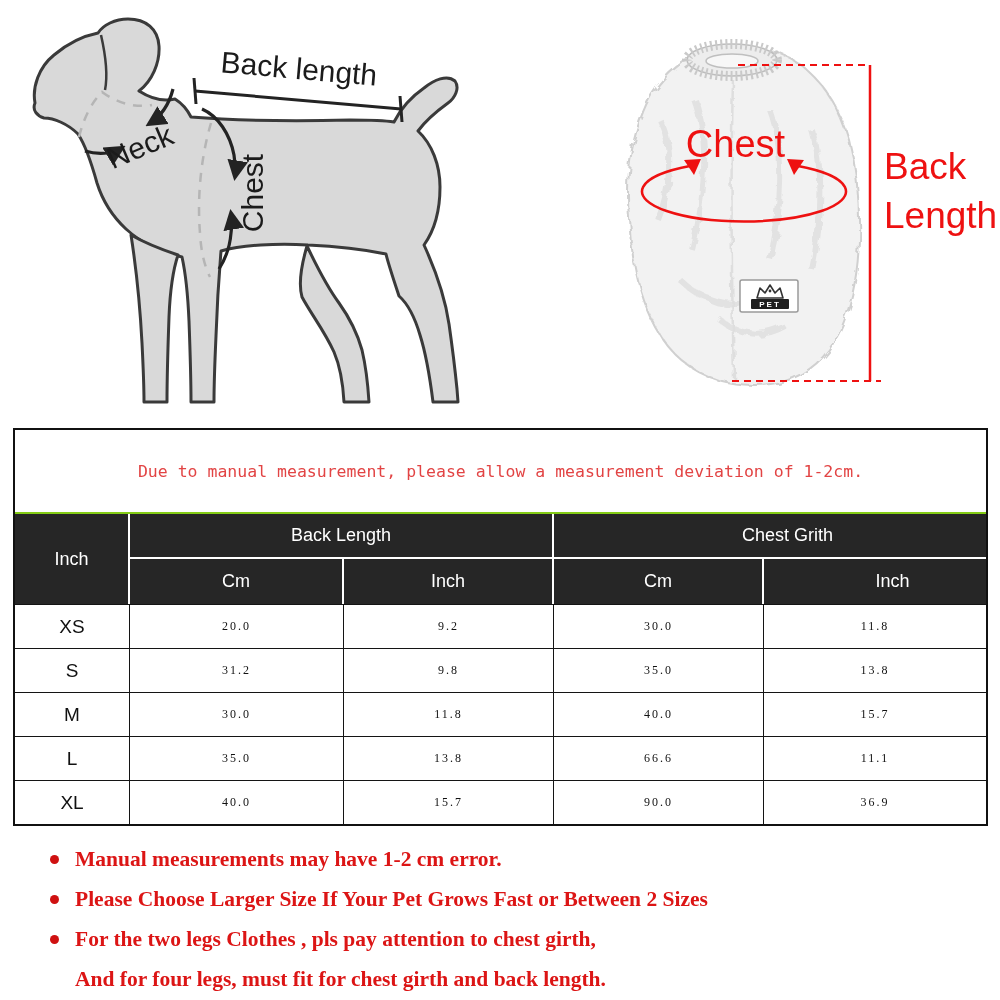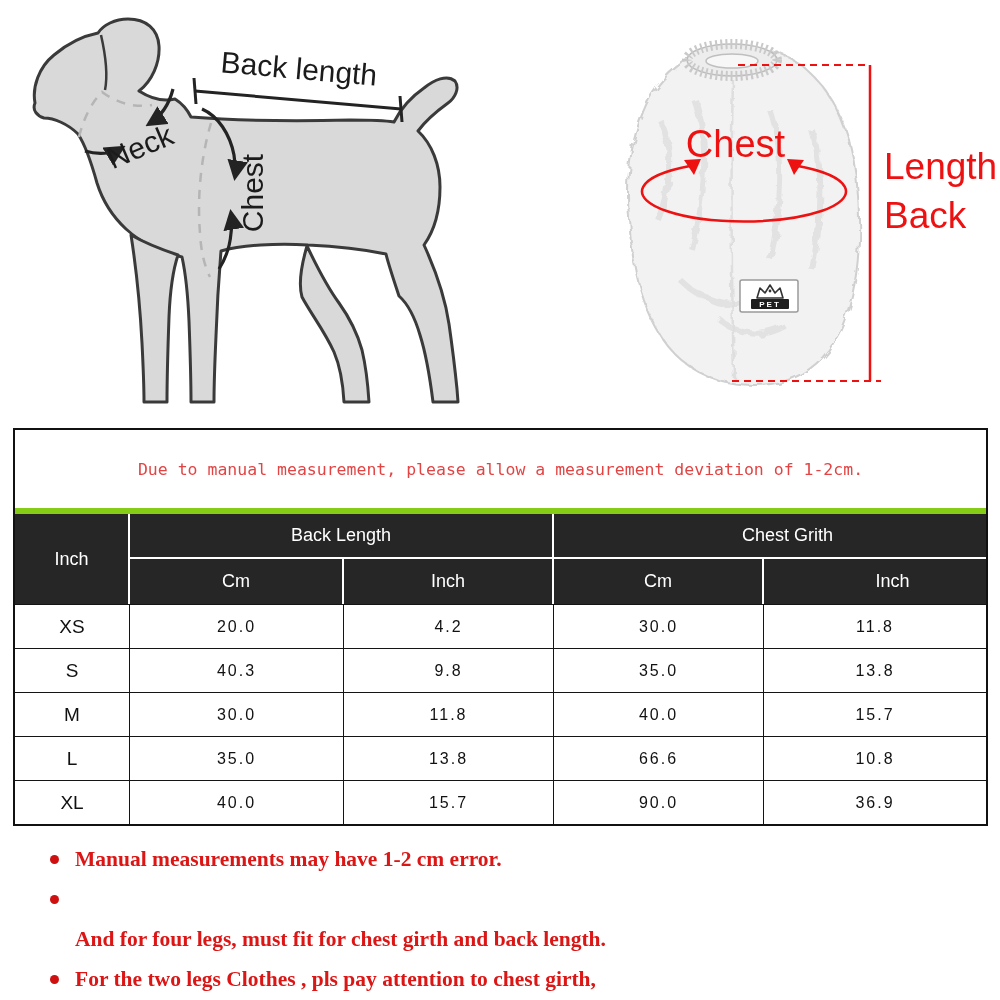--- a/index.html
+++ b/index.html
@@ -20,28 +20,28 @@
   .prod-back{position:absolute;left:884px;top:142px;font-size:37px;line-height:49px;
              color:#ee1111;}
 
   
   .table-wrap{position:absolute;left:13px;top:428px;width:975px;border:2px solid #111;
               box-sizing:border-box;background:#fff;}
   table.size{width:100%;border-collapse:separate;border-spacing:0;table-layout:fixed;}
   td{box-sizing:border-box;}
   td.notice{height:84px;text-align:center;vertical-align:middle;color:#e24444;
             font-family:"DejaVu Sans Mono",monospace;font-size:16.5px;
-            border-bottom:6px solid #84cc16;}
+            border-bottom:2px solid #84cc16;}
   td.hd{background:#262626;color:#ffffff;font-size:18px;text-align:center;vertical-align:middle;
         border-right:2px solid #ffffff;height:45px;}
   td.hd-group{border-bottom:2px solid #ffffff;}
   td.hd-last{border-right:none;padding-left:36px;}
   td.body-cell{height:44px;text-align:center;vertical-align:middle;color:#111;
                border-top:1px solid #141414;border-right:1px solid #141414;
-               font-family:Liberation Sans, sans-serif;font-size:16px;letter-spacing:2px;}
+               font-family:Liberation Serif, serif;font-size:12px;letter-spacing:2px;}
   td.body-size{font-family:"Liberation Sans",sans-serif;font-size:19px;letter-spacing:0;}
   td.col-last{border-right:none;}
 
   
   .notes{position:absolute;left:38px;top:839px;width:930px;}
   .note-line{display:flex;align-items:center;height:40px;}
   .bullet{width:9px;height:9px;border-radius:50%;background:#cf1010;margin:0 16px 0 12px;flex:none;}
   .continuation .bullet{visibility:hidden;}
   .note-text{font-family:"Liberation Serif",serif;font-weight:700;font-size:21.5px;
              color:#dc1515;white-space:nowrap;}
@@ -150,22 +150,22 @@
       <path d="M 90,166 A 102,30 0 1 0 198,166" fill="none" stroke="#ee1111" stroke-width="2.5"></path>
       <polygon points="84,160 101,159 94,175" fill="#ee1111"></polygon>
       <polygon points="204,160 187,159 194,175" fill="#ee1111"></polygon>
       <line x1="138" y1="65" x2="266" y2="65" stroke="#ee1111" stroke-width="2" stroke-dasharray="7 5"></line>
       <line x1="132" y1="381" x2="281" y2="381" stroke="#ee1111" stroke-width="2" stroke-dasharray="7 5"></line>
       <line x1="270" y1="65" x2="270" y2="381" stroke="#ee1111" stroke-width="2.5"></line>
     </g>
   </svg>
   <div class="prod-chest">Chest</div>
   <div class="prod-back">
+    <div>Back</div>
     <div>Length</div>
-    <div>Back</div>
   </div>
 
   <div class="table-wrap">
     <table class="size">
       <colgroup>
         <col style="width:115px">
           <col style="width:214px">
           <col style="width:210px">
         <col style="width:210px">
           <col style="width:222px">
@@ -181,67 +181,68 @@
       </tr>
       <tr>
         <td class="hd">Cm</td>
         <td class="hd">Inch</td>
         <td class="hd">Cm</td>
         <td class="hd hd-last">Inch</td>
       </tr>
       <tr>
         <td class="body-cell body-size">XS</td>
         <td class="body-cell">20.0</td>
-        <td class="body-cell">4.2</td>
+        <td class="body-cell">9.2</td>
         <td class="body-cell">30.0</td>
         <td class="body-cell col-last">11.8</td>
       </tr>
       <tr>
         <td class="body-cell body-size">S</td>
-        <td class="body-cell">40.3</td>
+        <td class="body-cell">31.2</td>
         <td class="body-cell">9.8</td>
         <td class="body-cell">35.0</td>
         <td class="body-cell col-last">13.8</td>
       </tr>
       <tr>
         <td class="body-cell body-size">M</td>
         <td class="body-cell">30.0</td>
         <td class="body-cell">11.8</td>
         <td class="body-cell">40.0</td>
         <td class="body-cell col-last">15.7</td>
       </tr>
       <tr>
         <td class="body-cell body-size">L</td>
         <td class="body-cell">35.0</td>
         <td class="body-cell">13.8</td>
         <td class="body-cell">66.6</td>
-        <td class="body-cell col-last">10.8</td>
+        <td class="body-cell col-last">11.1</td>
       </tr>
       <tr>
         <td class="body-cell body-size">XL</td>
         <td class="body-cell">40.0</td>
         <td class="body-cell">15.7</td>
         <td class="body-cell">90.0</td>
         <td class="body-cell col-last">36.9</td>
       </tr>
     </tbody>
       </table>
   </div>
 
   <div class="notes">
     <div class="note-line">
       <span class="bullet"></span>
       <span class="note-text">Manual measurements may have 1-2 cm error.</span>
     </div>
     <div class="note-line">
       <span class="bullet"></span>
+      <span class="note-text">Please Choose Larger Size If Your Pet Grows Fast or Between 2 Sizes</span>
+    </div>
+    <div class="note-line">
+      <span class="bullet"></span>
+      <span class="note-text">For the two legs Clothes , pls pay attention to chest girth,</span>
     </div>
     <div class="note-line continuation">
       <span class="bullet"></span>
       <span class="note-text">And for four legs, must fit for chest girth and back length.</span>
     </div>
-    <div class="note-line">
-      <span class="bullet"></span>
-      <span class="note-text">For the two legs Clothes , pls pay attention to chest girth,</span>
-    </div>
   </div>
 
 </div>
 
 </body></html>

